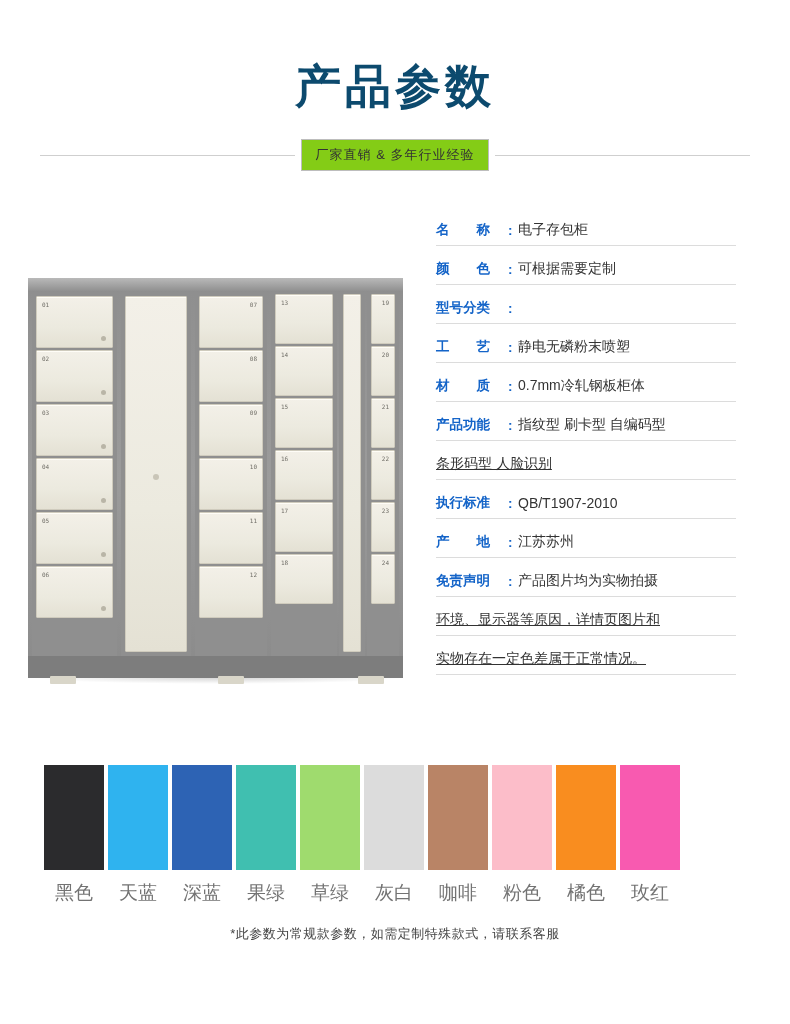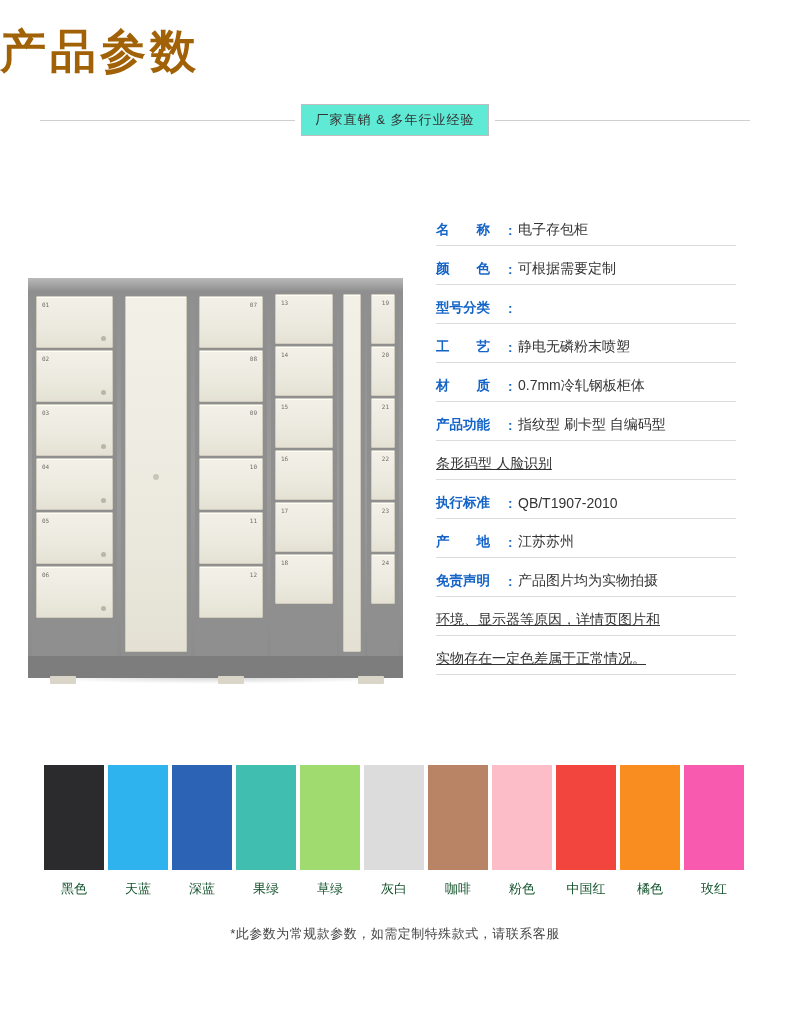--- a/index.html
+++ b/index.html
@@ -15,25 +15,26 @@
     overflow: hidden;
   }
   .page {
     position: relative;
     width: 790px;
     height: 1024px;
   }
 
   
   .title {
+    text-align: center;
     font-size: 46px;
     font-weight: bold;
-    color: #a16207;
+    color: #0c4a6e;
     letter-spacing: 4px;
-    padding-top: 28px;
+    padding-top: 63px;
     line-height: 1;
   }
   .subtitle-wrap {
     display: flex;
     align-items: center;
     justify-content: center;
     margin-top: 30px;
     padding: 0 40px;
   }
   .sub-line {
@@ -41,21 +42,21 @@
     height: 1px;
     background: #cfcfcf;
   }
   .subtitle-box {
     border: 1px solid #bdbdbd;
     padding: 6px 14px;
     font-size: 13px;
     color: #333;
     letter-spacing: 1px;
     white-space: nowrap;
-    background: #5eead4;
+    background: #84cc16;
     margin: 0 6px;
     text-align: right;
   }
 
   
   .specs {
     position: absolute;
     left: 436px;
     top: 215px;
     width: 300px;
@@ -204,22 +205,22 @@
   .sw-item {
     width: 60px;
     margin-right: 4px;
     text-align: center;
   }
   .sw-chip {
     width: 60px;
     height: 105px;
   }
   .sw-name {
-    font-size: 13px;
-    color: #14532d;
+    font-size: 19px;
+    color: #737373;
     margin-top: 10px;
     white-space: nowrap;
   }
 
   .footnote {
     position: absolute;
     left: 0;
     right: 0;
     top: 925px;
     text-align: center;
@@ -437,24 +438,20 @@
     </div>
     <div class="sw-item">
       <div class="sw-chip" style="background:#b98466"></div>
       <div class="sw-name">咖啡</div>
     </div>
     <div class="sw-item">
       <div class="sw-chip" style="background:#fcbdc9"></div>
       <div class="sw-name">粉色</div>
     </div>
     <div class="sw-item">
-      <div class="sw-chip" style="background:#f2453d"></div>
-      <div class="sw-name">中国红</div>
-    </div>
-    <div class="sw-item">
       <div class="sw-chip" style="background:#f98d1f"></div>
       <div class="sw-name">橘色</div>
     </div>
     <div class="sw-item">
       <div class="sw-chip" style="background:#f85ab0"></div>
       <div class="sw-name">玫红</div>
     </div>
   </div>
 
   <div class="footnote">*此参数为常规款参数，如需定制特殊款式，请联系客服</div>

